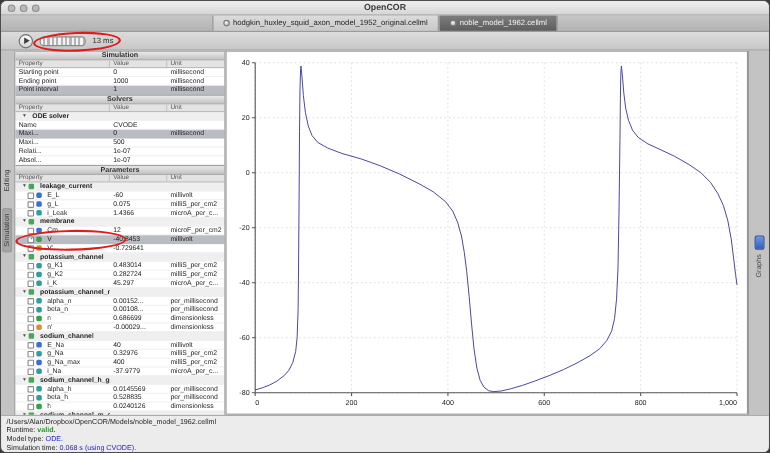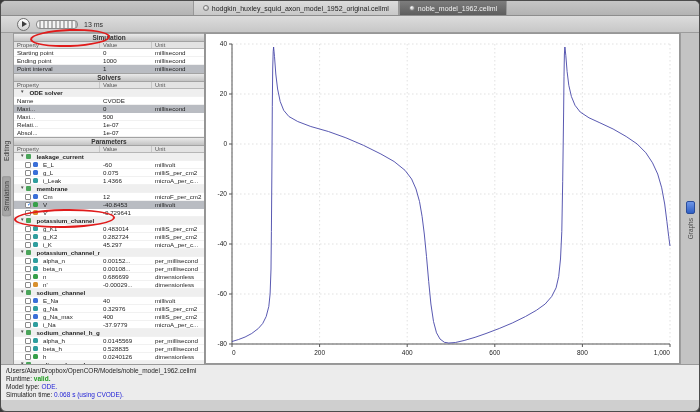--- a/index.html
+++ b/index.html
@@ -60,20 +60,28 @@
   
   .annot { position:absolute; border:2.5px solid #e01b1b; border-radius:50%; pointer-events:none; }
   .annot1 { left:29px; top:28px; width:80px; height:18px; transform:rotate(-2deg); }
   .annot2 { left:13px; top:208px; width:101px; height:19px; transform:rotate(-1deg); }
 </style>
 </head>
 <body>
 
 <div class="window">
 
+  <div class="titlebar">
+    <div class="lights">
+      <span class="light"></span>
+      <span class="light"></span>
+      <span class="light"></span>
+    </div>
+    <span>OpenCOR</span>
+  </div>
 
   <div class="tabbar" id="tabbar">
       <div class="tab">
         <span class="tab-doc"></span>
         <span>hodgkin_huxley_squid_axon_model_1952_original.cellml</span>
       </div>
       <div class="tab active">
         <span class="tab-doc"></span>
         <span>noble_model_1962.cellml</span>
       </div>

